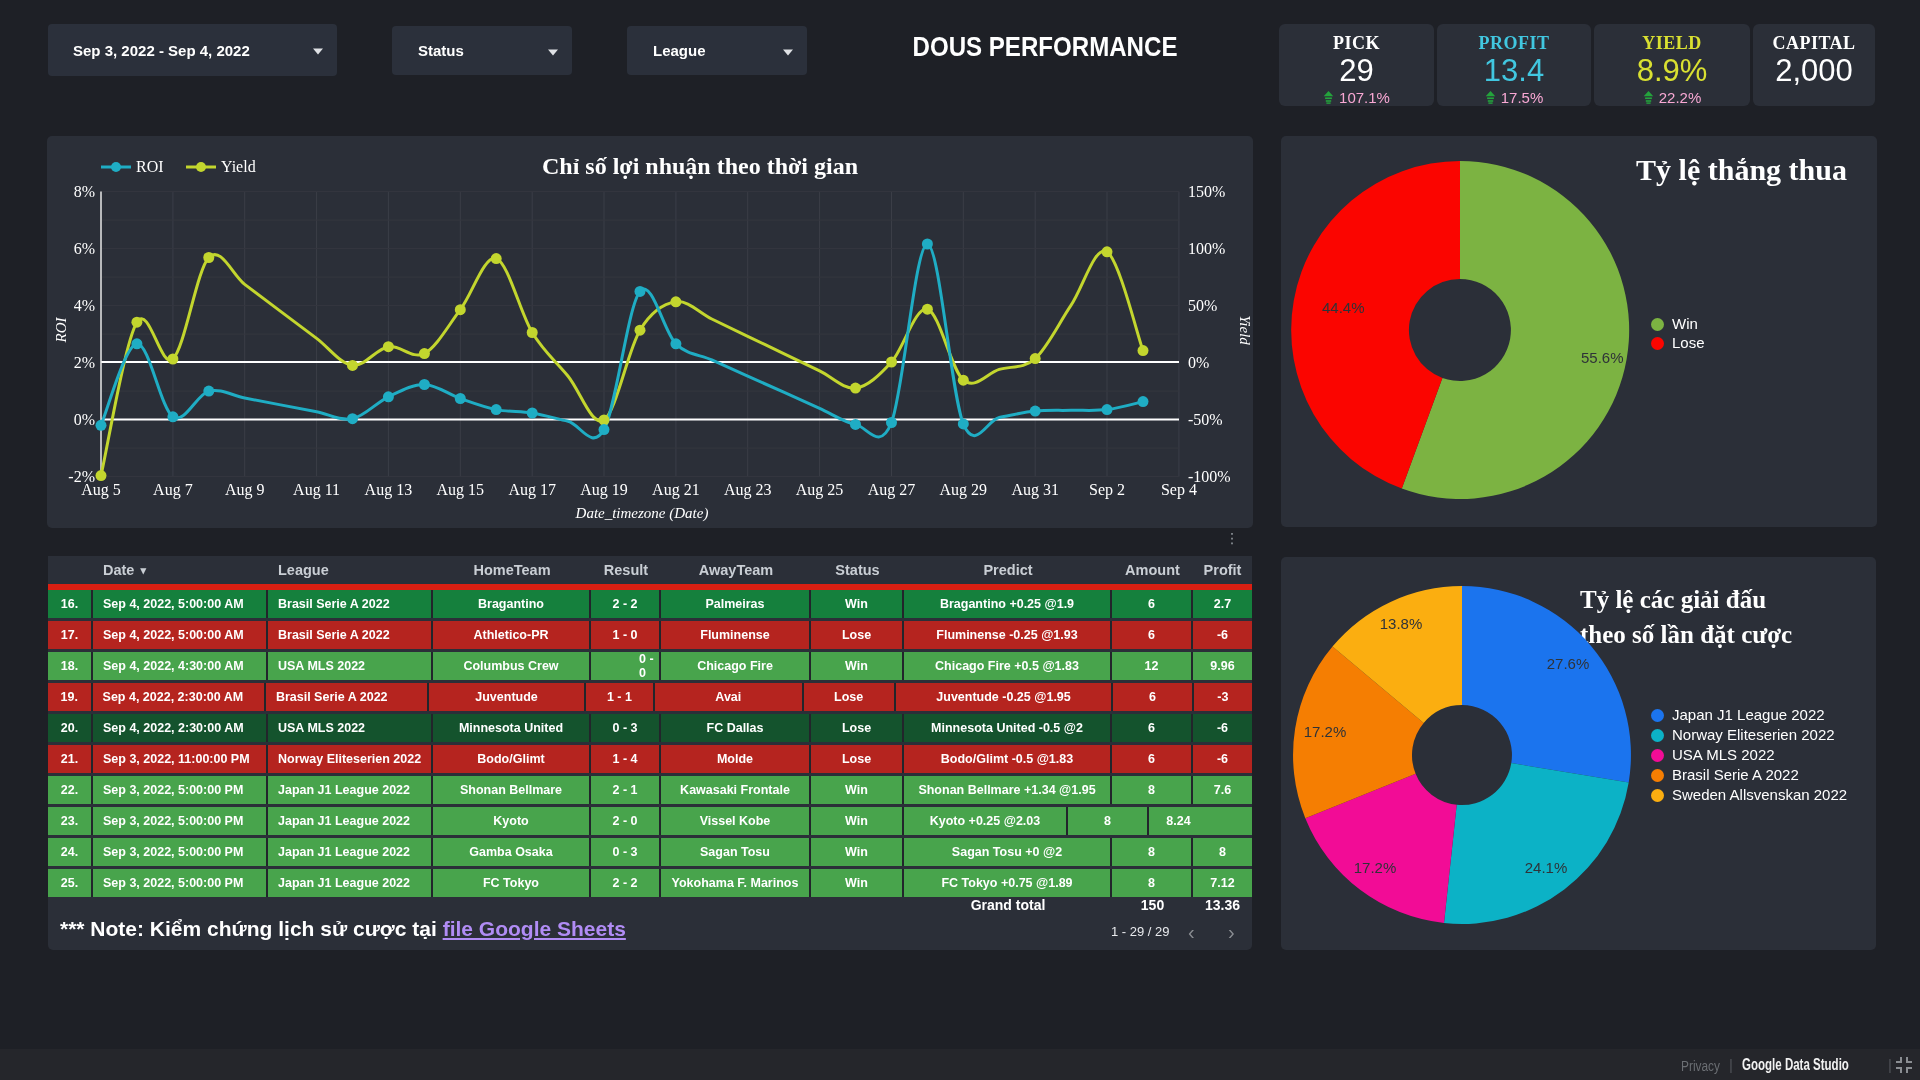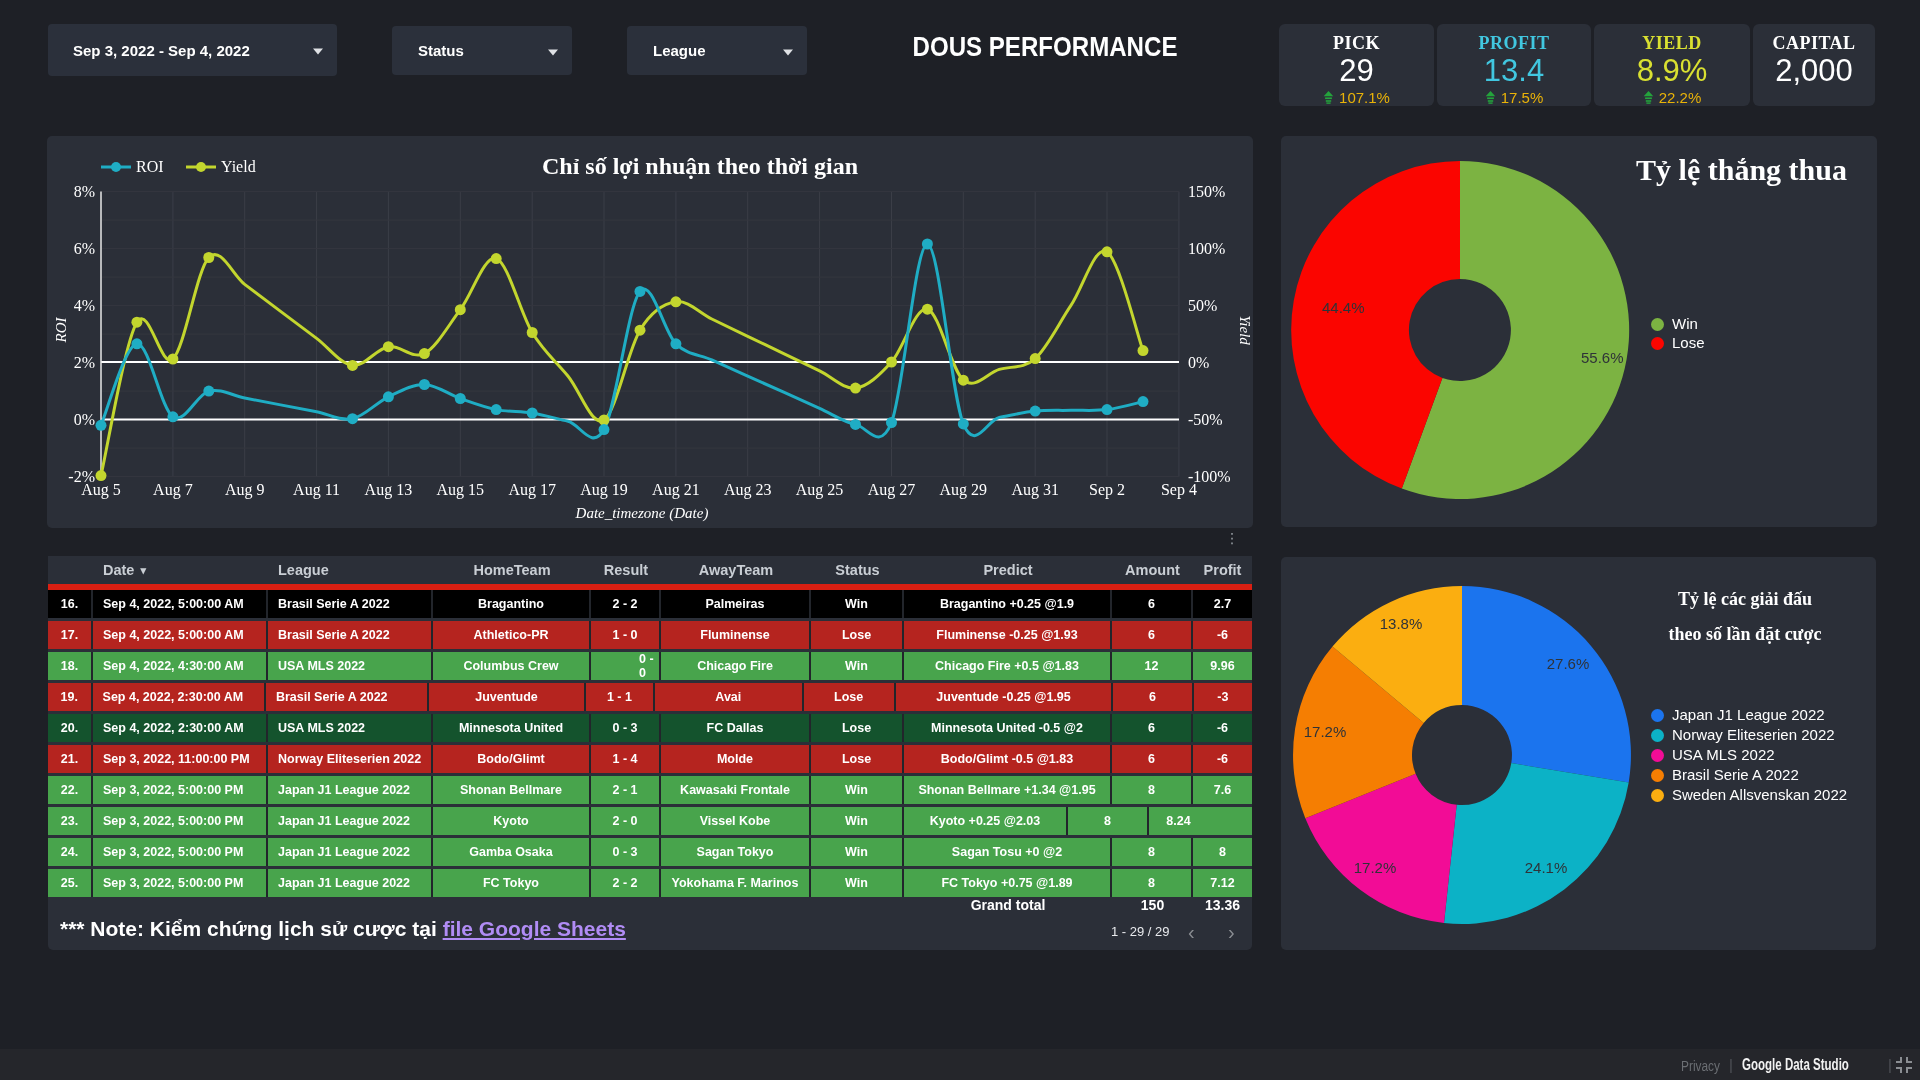--- a/index.html
+++ b/index.html
@@ -1,21 +1,21 @@
 <!DOCTYPE html>
 <html><head><meta charset="utf-8"><style>
 * { margin:0; padding:0; box-sizing:border-box; }
 body { width:1920px; height:1080px; background:#1e2026; font-family:"Liberation Sans",sans-serif; position:relative; overflow:hidden; }
 .panel { position:absolute; background:#2b2f38; border-radius:5px; }
 .dd { position:absolute; background:#2b303b; border-radius:4px; color:#fff; font-weight:700; font-size:15px; display:flex; align-items:center; }
 .dd .arr { position:absolute; right:14px; top:50%; transform:translateY(-25%); width:0; height:0; border-left:5.5px solid transparent; border-right:5.5px solid transparent; border-top:6px solid #dfe1e5; }
 .kpi { position:absolute; top:24px; height:82px; background:#2b2f38; border-radius:6px; text-align:center; }
 .kpi .lab { font-family:"Liberation Serif",serif; font-weight:700; font-size:18px; letter-spacing:0.5px; margin-top:9px; }
 .kpi .val { font-size:31px; line-height:34px; }
-.kpi .dlt { font-size:15px; color:#eab308; margin-top:1px; }
+.kpi .dlt { font-size:15px; color:#f9a8d4; margin-top:1px; }
 .tick { font-family:"Liberation Serif",serif; font-size:16px; fill:#ffffff; }
 .axt { font-family:"Liberation Serif",serif; font-size:15px; fill:#ffffff; }
 .plab { font-family:"Liberation Sans",sans-serif; font-size:15px; fill:#2f3338; }
 .ctitle { position:absolute; font-family:"Liberation Serif",serif; font-weight:700; color:#fff; }
 .trow { position:absolute; left:48px; width:1204px; height:28px; display:flex; color:#fff; font-size:12.5px; font-weight:700; }
 .trow > div { border-right:2px solid #22252b; height:100%; }
 .trow > div:last-child { border-right:none; }
 .nob > div { border-right:none !important; }
 .leg { position:absolute; color:#fff; font-size:15px; }
 .leg .dot { display:inline-block; width:13px; height:13px; border-radius:50%; margin-right:8px; vertical-align:-2px; }
@@ -71,21 +71,21 @@
     <div class="val" style="color:#fff;">2,000</div>
 </div>
 
 <div class="panel" style="left:47px;top:136px;width:1206px;height:392px;"></div>
 <div class="panel" style="left:1281px;top:136px;width:596px;height:391px;"></div>
 <div class="panel" style="left:48px;top:556px;width:1204px;height:394px;"></div>
 <div class="panel" style="left:1281px;top:557px;width:595px;height:393px;"></div>
 
 <div class="ctitle" style="left:400px;top:153px;width:600px;text-align:center;font-size:24px;">Chỉ số lợi nhuận theo thời gian</div>
 <div class="ctitle" style="left:1599px;top:153px;width:285px;text-align:center;font-size:30px;">Tỷ lệ thắng thua</div>
-<div class="ctitle" style="left:1580px;top:582px;width:330px;text-align:center;font-size:18px;line-height:35px;">Tỷ lệ các giải đấu<br>theo số lần đặt cược</div>
+<div class="ctitle" style="left:1580px;top:582px;width:330px;font-size:25px;line-height:35px;">Tỷ lệ các giải đấu<br>theo số lần đặt cược</div>
 
 <div style="position:absolute;left:136px;top:158px;color:#fff;font-family:'Liberation Serif',serif;font-size:16px;">ROI</div>
 <div style="position:absolute;left:221px;top:158px;color:#fff;font-family:'Liberation Serif',serif;font-size:16px;">Yield</div>
 
 <svg width="1920" height="1080" style="position:absolute;left:0;top:0">
 <line x1="101.0" y1="191.6" x2="101.0" y2="476.6" stroke="#3b3e47" stroke-width="1"></line>
     <line x1="172.9" y1="191.6" x2="172.9" y2="476.6" stroke="#3b3e47" stroke-width="1"></line>
     <line x1="244.7" y1="191.6" x2="244.7" y2="476.6" stroke="#3b3e47" stroke-width="1"></line>
     <line x1="316.6" y1="191.6" x2="316.6" y2="476.6" stroke="#3b3e47" stroke-width="1"></line>
     <line x1="388.4" y1="191.6" x2="388.4" y2="476.6" stroke="#3b3e47" stroke-width="1"></line>
@@ -224,21 +224,21 @@
     <div style="width:165px;display:flex;align-items:center;justify-content:flex-start;padding-left:10px;">League</div>
     <div style="width:158px;display:flex;align-items:center;justify-content:center;">HomeTeam</div>
     <div style="width:70px;display:flex;align-items:center;justify-content:center;">Result</div>
     <div style="width:150px;display:flex;align-items:center;justify-content:center;">AwayTeam</div>
     <div style="width:93px;display:flex;align-items:center;justify-content:center;">Status</div>
     <div style="width:208px;display:flex;align-items:center;justify-content:center;">Predict</div>
     <div style="width:81px;display:flex;align-items:center;justify-content:center;">Amount</div>
     <div style="width:59px;display:flex;align-items:center;justify-content:center;">Profit</div>
   </div>
 <div style="position:absolute;left:48px;top:584px;width:1204px;height:5.5px;background:#da1f12;"></div>
-<div class="trow" style="top:589.5px;background:#000000">
+<div class="trow" style="top:589.5px;background:#15803d">
     <div style="width:45px;display:flex;align-items:center;justify-content:center;">16.</div>
     <div style="width:175px;display:flex;align-items:center;justify-content:flex-start;padding-left:10px;">Sep 4, 2022, 5:00:00 AM</div>
     <div style="width:165px;display:flex;align-items:center;justify-content:flex-start;padding-left:10px;">Brasil Serie A 2022</div>
     <div style="width:158px;display:flex;align-items:center;justify-content:center;">Bragantino</div>
     <div style="width:70px;display:flex;align-items:center;justify-content:center;">2 - 2</div>
     <div style="width:150px;display:flex;align-items:center;justify-content:center;">Palmeiras</div>
     <div style="width:93px;display:flex;align-items:center;justify-content:center;">Win</div>
     <div style="width:208px;display:flex;align-items:center;justify-content:center;">Bragantino +0.25 @1.9</div>
     <div style="width:81px;display:flex;align-items:center;justify-content:center;">6</div>
     <div style="width:59px;display:flex;align-items:center;justify-content:center;">2.7</div>
@@ -326,21 +326,21 @@
     <div style="width:164px;display:flex;align-items:center;justify-content:center;">Kyoto +0.25 @2.03</div>
     <div style="width:81px;display:flex;align-items:center;justify-content:center;">8</div>
     <div style="width:59px;display:flex;align-items:center;justify-content:center;">8.24</div>
   </div>
 <div class="trow" style="top:837.5px;background:#48a44c">
     <div style="width:45px;display:flex;align-items:center;justify-content:center;">24.</div>
     <div style="width:175px;display:flex;align-items:center;justify-content:flex-start;padding-left:10px;">Sep 3, 2022, 5:00:00 PM</div>
     <div style="width:165px;display:flex;align-items:center;justify-content:flex-start;padding-left:10px;">Japan J1 League 2022</div>
     <div style="width:158px;display:flex;align-items:center;justify-content:center;">Gamba Osaka</div>
     <div style="width:70px;display:flex;align-items:center;justify-content:center;">0 - 3</div>
-    <div style="width:150px;display:flex;align-items:center;justify-content:center;">Sagan Tokyo</div>
+    <div style="width:150px;display:flex;align-items:center;justify-content:center;">Sagan Tosu</div>
     <div style="width:93px;display:flex;align-items:center;justify-content:center;">Win</div>
     <div style="width:208px;display:flex;align-items:center;justify-content:center;">Sagan Tosu +0 @2</div>
     <div style="width:81px;display:flex;align-items:center;justify-content:center;">8</div>
     <div style="width:59px;display:flex;align-items:center;justify-content:center;">8</div>
   </div>
 <div class="trow" style="top:868.5px;background:#48a44c">
     <div style="width:45px;display:flex;align-items:center;justify-content:center;">25.</div>
     <div style="width:175px;display:flex;align-items:center;justify-content:flex-start;padding-left:10px;">Sep 3, 2022, 5:00:00 PM</div>
     <div style="width:165px;display:flex;align-items:center;justify-content:flex-start;padding-left:10px;">Japan J1 League 2022</div>
     <div style="width:158px;display:flex;align-items:center;justify-content:center;">FC Tokyo</div>

